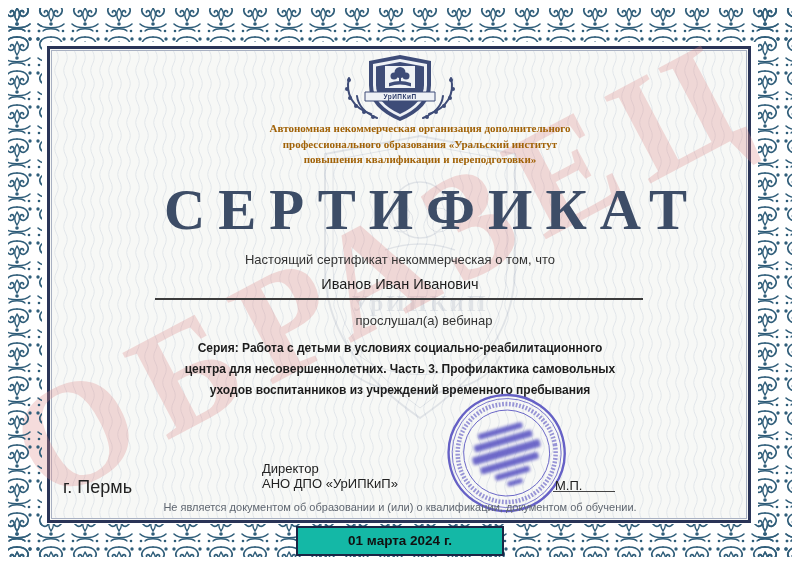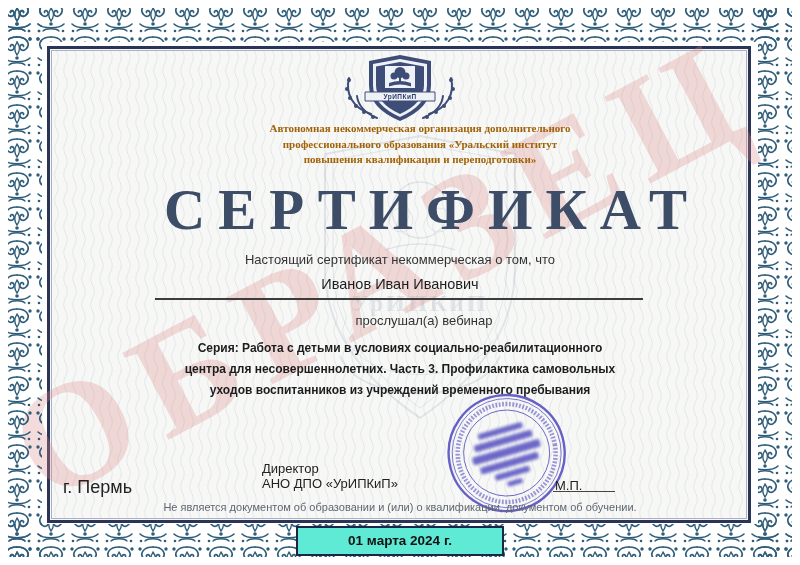--- a/index.html
+++ b/index.html
@@ -40,21 +40,21 @@
 
   .stamp{position:absolute;left:441px;top:390px;transform:rotate(-10deg);opacity:0.92;}
   .director{position:absolute;left:262px;top:462px;font-size:13px;line-height:14.5px;color:#222;
             text-align:left;white-space:pre-line;}
   .city{position:absolute;left:63px;top:477px;font-size:18px;color:#222;}
   .mp{position:absolute;left:526px;top:478px;font-size:13px;color:#222;margin-left:29px;}
   .sig{position:absolute;left:553px;top:491px;width:62px;border-top:1.5px solid #444;}
   .disclaimer{top:501px;font-size:11px;color:#5f6670;}
 
   .datebox{position:absolute;left:296px;top:526px;width:208px;height:30px;box-sizing:border-box;
-           background:#5eead4;border:2px solid #1b2544;z-index:6;text-align:center;
+           background:#14b8a6;border:2px solid #1b2544;z-index:6;text-align:center;
            font-weight:bold;font-size:13.5px;line-height:26px;color:#111;}
 </style>
 </head>
 <body>
 
 <div class="page">
 
   <div class="frame">
     <div class="frame-inner">
       <svg class="waves" xmlns="http://www.w3.org/2000/svg">

